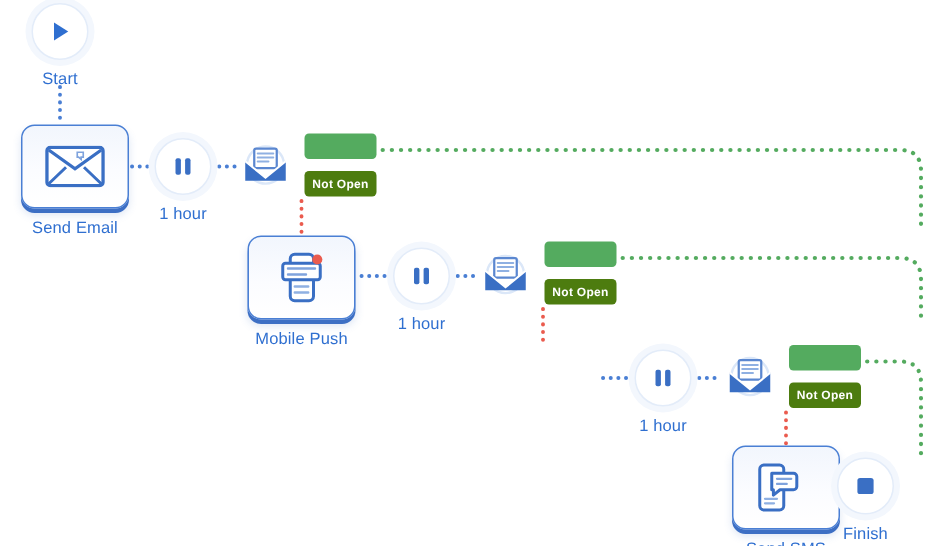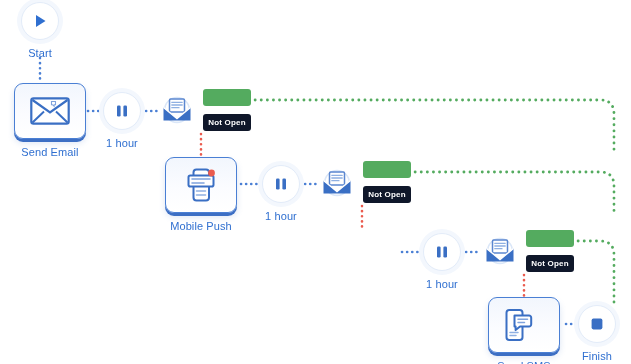--- a/index.html
+++ b/index.html
@@ -86,21 +86,21 @@
     border-radius: 3px;
     font-size: 8px;
     font-weight: bold;
     color: #ffffff;
     display: flex;
     align-items: center;
     justify-content: center;
     letter-spacing: .2px;
   }
   .badge.ok   { background: #54ab5f; }
-  .badge.fail { background: #0f172a; }
+  .badge.fail { background: #4d7c0f; }
 </style>
 </head>
 <body>
 
 <div id="canvas">
 
   <svg id="wires" viewBox="0 0 631 364" width="631" height="364">
 
     <path d="M40,58 L40,80" stroke="#4a7fd4" stroke-width="2.6" stroke-linecap="round" stroke-dasharray="0.1 5" fill="none"></path>
 
@@ -246,21 +246,21 @@
       <svg width="42" height="36" viewBox="0 0 42 36">
         <rect x="3.5" y="3" width="16" height="30" rx="2.8" fill="#ffffff" stroke="#3a6fc4" stroke-width="2"></rect>
         <path d="M11.5 8.5h14.5a2.2 2.2 0 0 1 2.2 2.2v6.6a2.2 2.2 0 0 1-2.2 2.2H17l-4.4 3.6v-3.6h-1.1z" fill="#ffffff" stroke="#3a6fc4" stroke-width="2" stroke-linejoin="round"></path>
         <path d="M15 12.2h9.5M15 15.6h6.5" stroke="#7fa3dd" stroke-width="1.5" stroke-linecap="round"></path>
         <path d="M7 25.5h8M7 28.5h6" stroke="#8fb0e2" stroke-width="1.5" stroke-linecap="round"></path>
       </svg>
     </div>
     <div class="lbl">Send SMS</div>
   </div>
 
-  <div class="node" style="left:578px; top:305px;">
+  <div class="node" style="left:558px; top:305px;">
     <div class="circ">
       <svg width="16" height="16" viewBox="0 0 16 16">
         <rect x="2.6" y="2.6" width="10.8" height="10.8" rx="1.8" fill="#3a6fc4"></rect>
       </svg>
     </div>
     <div class="lbl">Finish</div>
   </div>
 
 </div>
 

